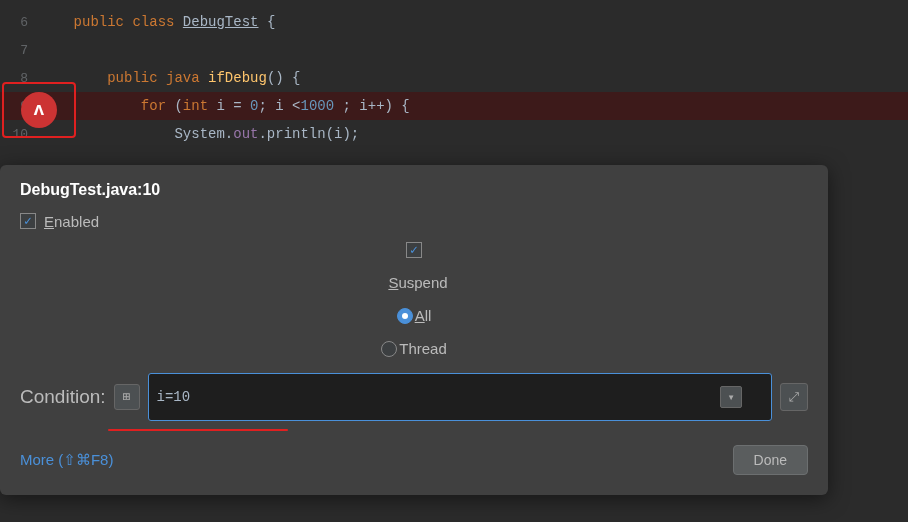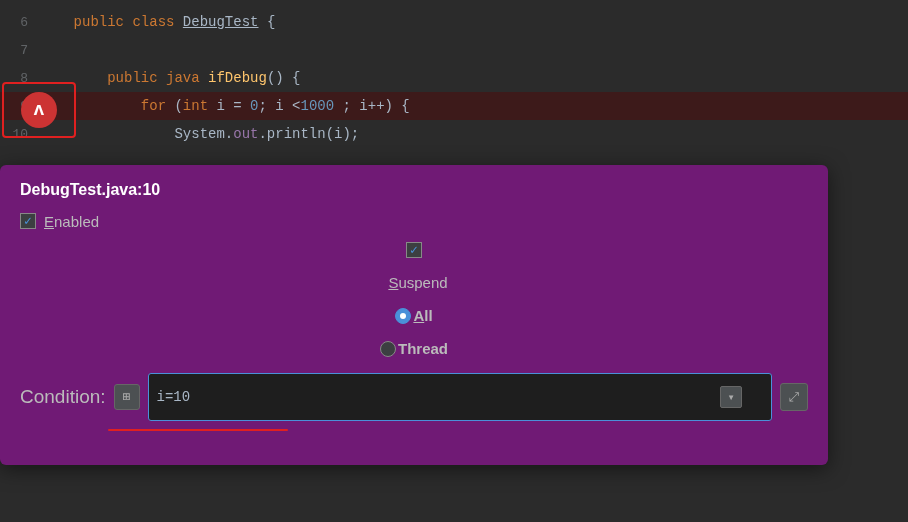--- a/index.html
+++ b/index.html
@@ -81,21 +81,21 @@
       font-size: 18px;
       font-weight: bold;
     }
 
     
     .dialog {
       position: absolute;
       top: 165px;
       left: 0;
       width: 828px;
-      background: #701a75;
+      background: #404040;
       border-radius: 6px;
       padding: 16px 20px 20px 20px;
       box-shadow: 0 4px 20px rgba(0,0,0,0.5);
     }
 
     .dialog-title {
       font-family: Arial, sans-serif;
       font-size: 16px;
       font-weight: bold;
       color: #ffffff;
@@ -139,21 +139,20 @@
       align-items: center;
       margin-bottom: 16px;
       gap: 16px;
       flex-direction: column;
     }
 
     .radio-option {
       display: flex;
       align-items: center;
       gap: 2px;
-      font-weight: bold;
     }
 
     .radio-circle {
       width: 16px;
       height: 16px;
       border-radius: 50%;
       border: 1.5px solid #888;
       background: #3c3f41;
       display: inline-flex;
       align-items: center;
@@ -375,13 +374,17 @@
         <span style="color:#aaa; font-size:12px;">▾</span>
       </div>
     </div>
     <div class="expand-btn">
       <span style="color:#aaa; font-size:13px;">⤢</span>
     </div>
   </div>
 
   <div class="error-underline"></div>
 
+  <div class="dialog-footer">
+    <a class="more-link">More (⇧⌘F8)</a>
+    <button class="done-button">Done</button>
+  </div>
 </div>
 
 </body></html>

